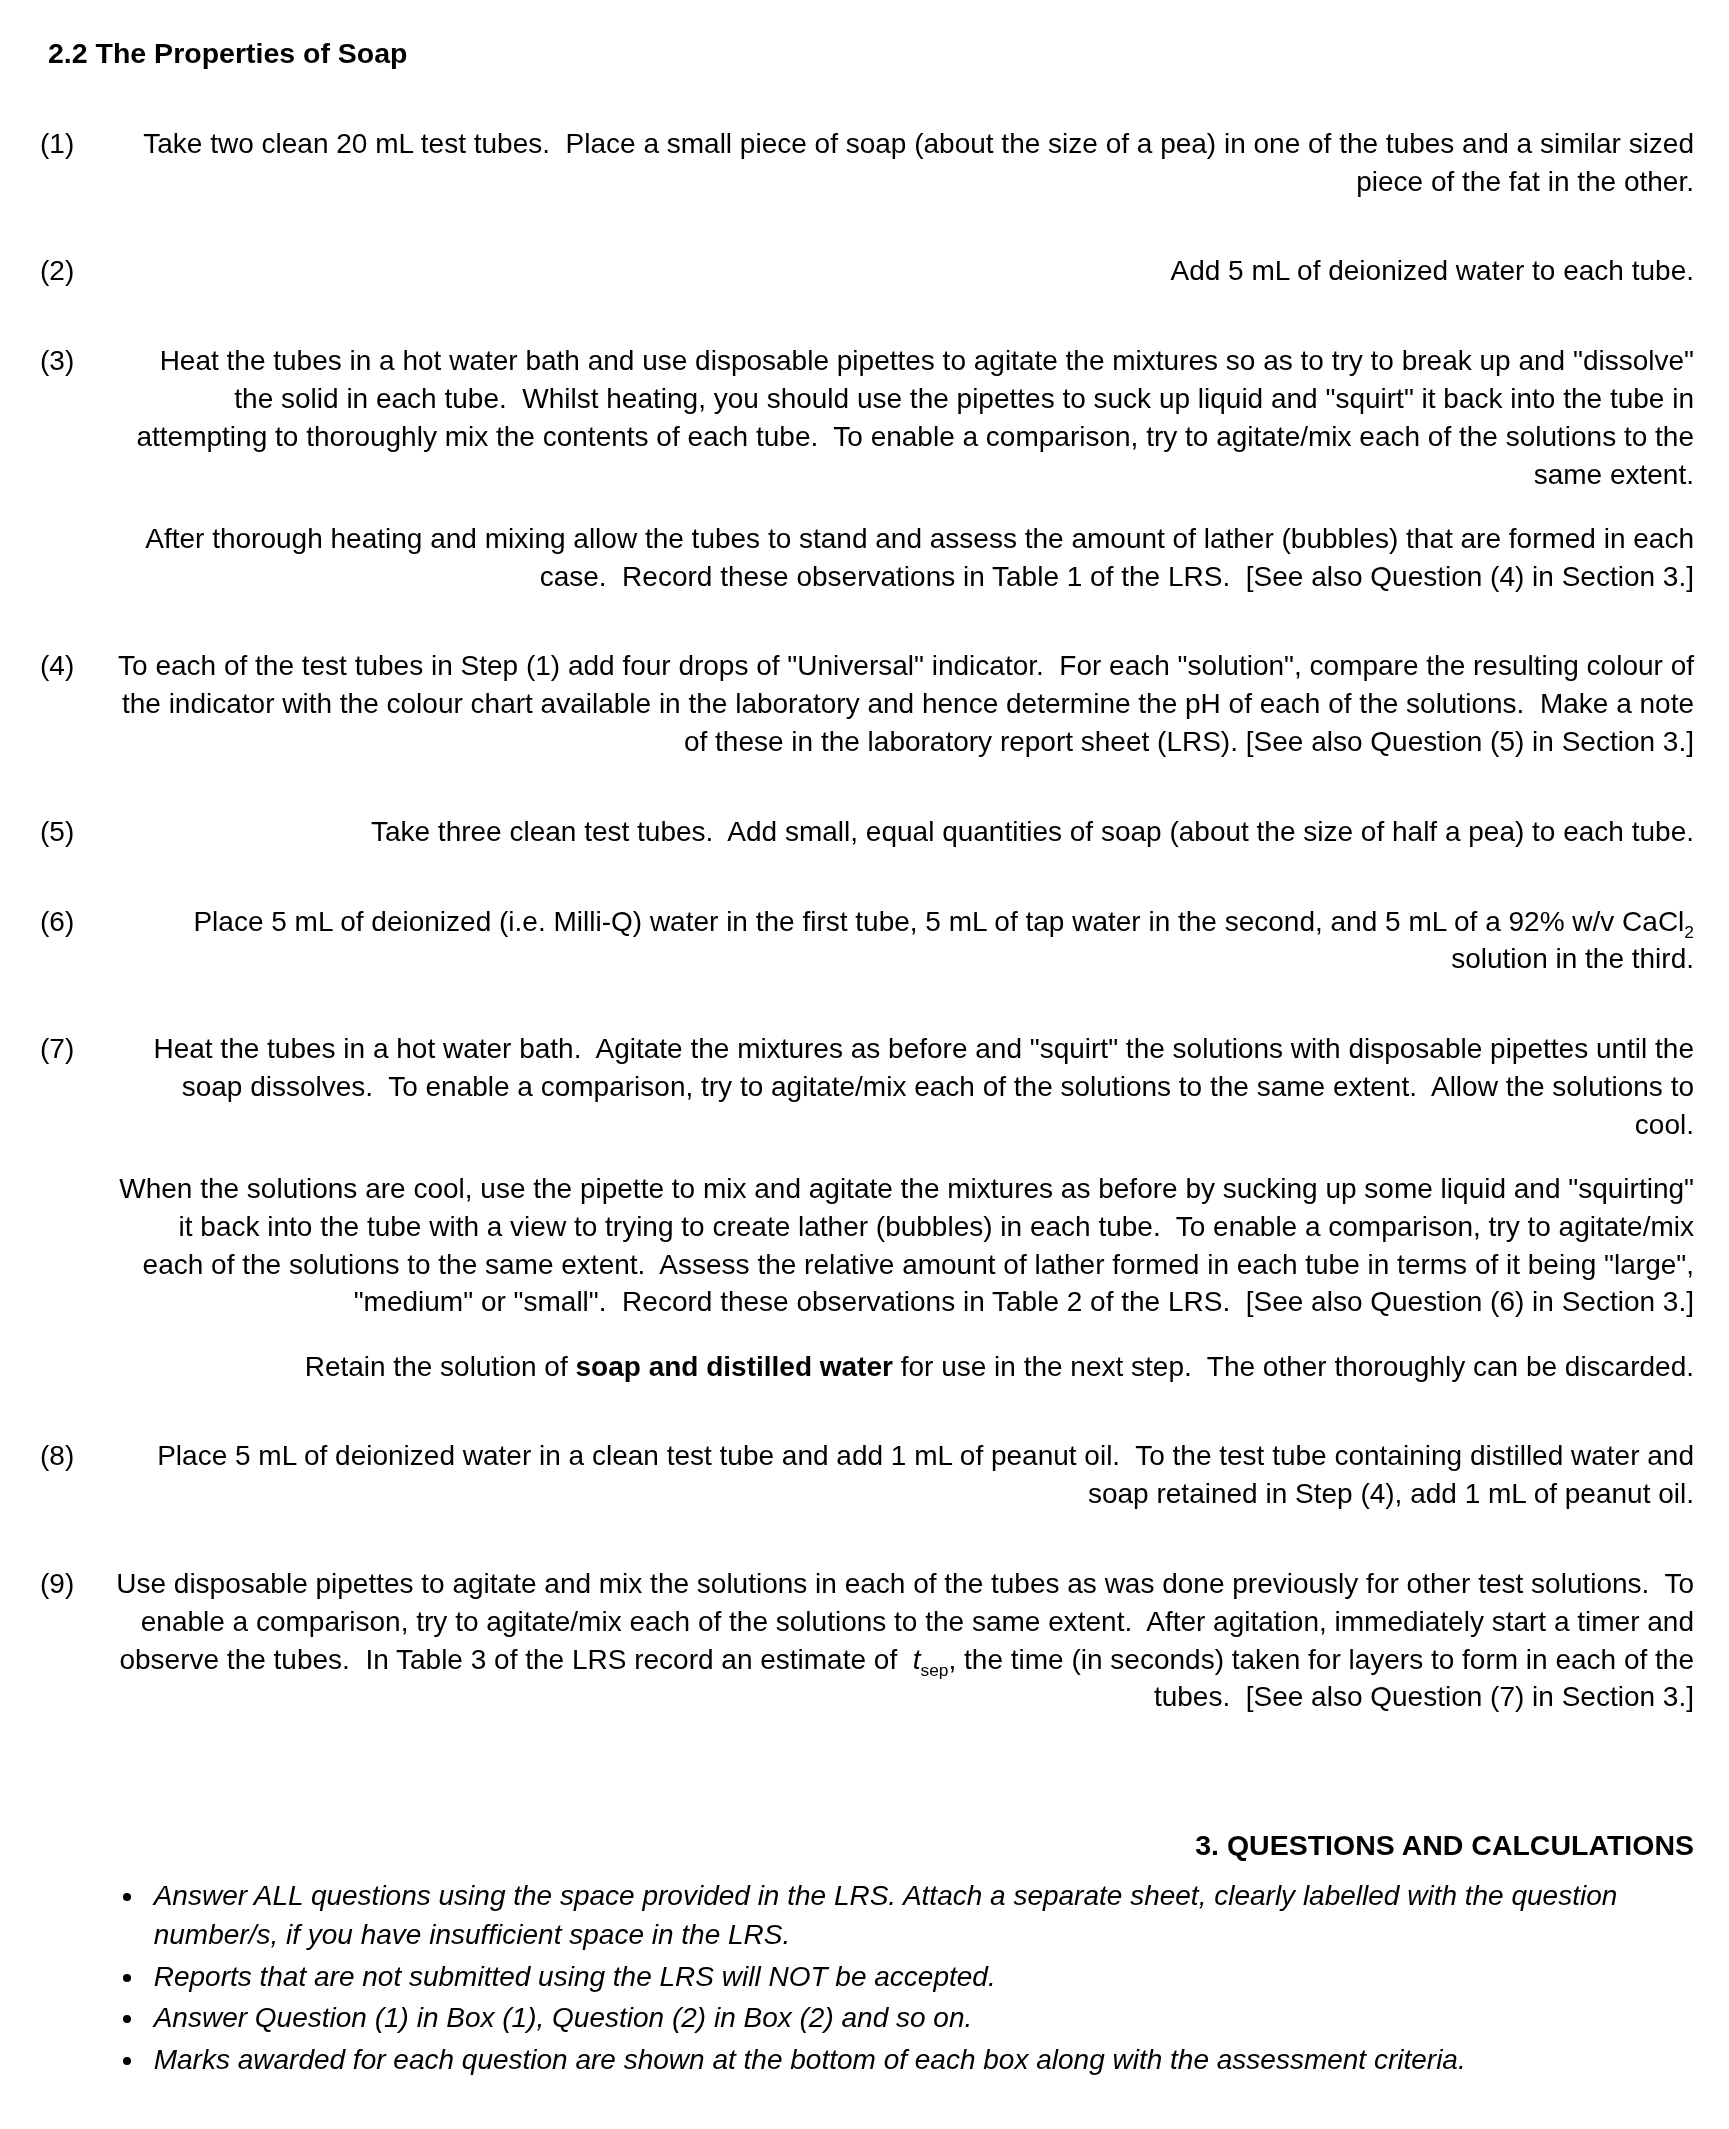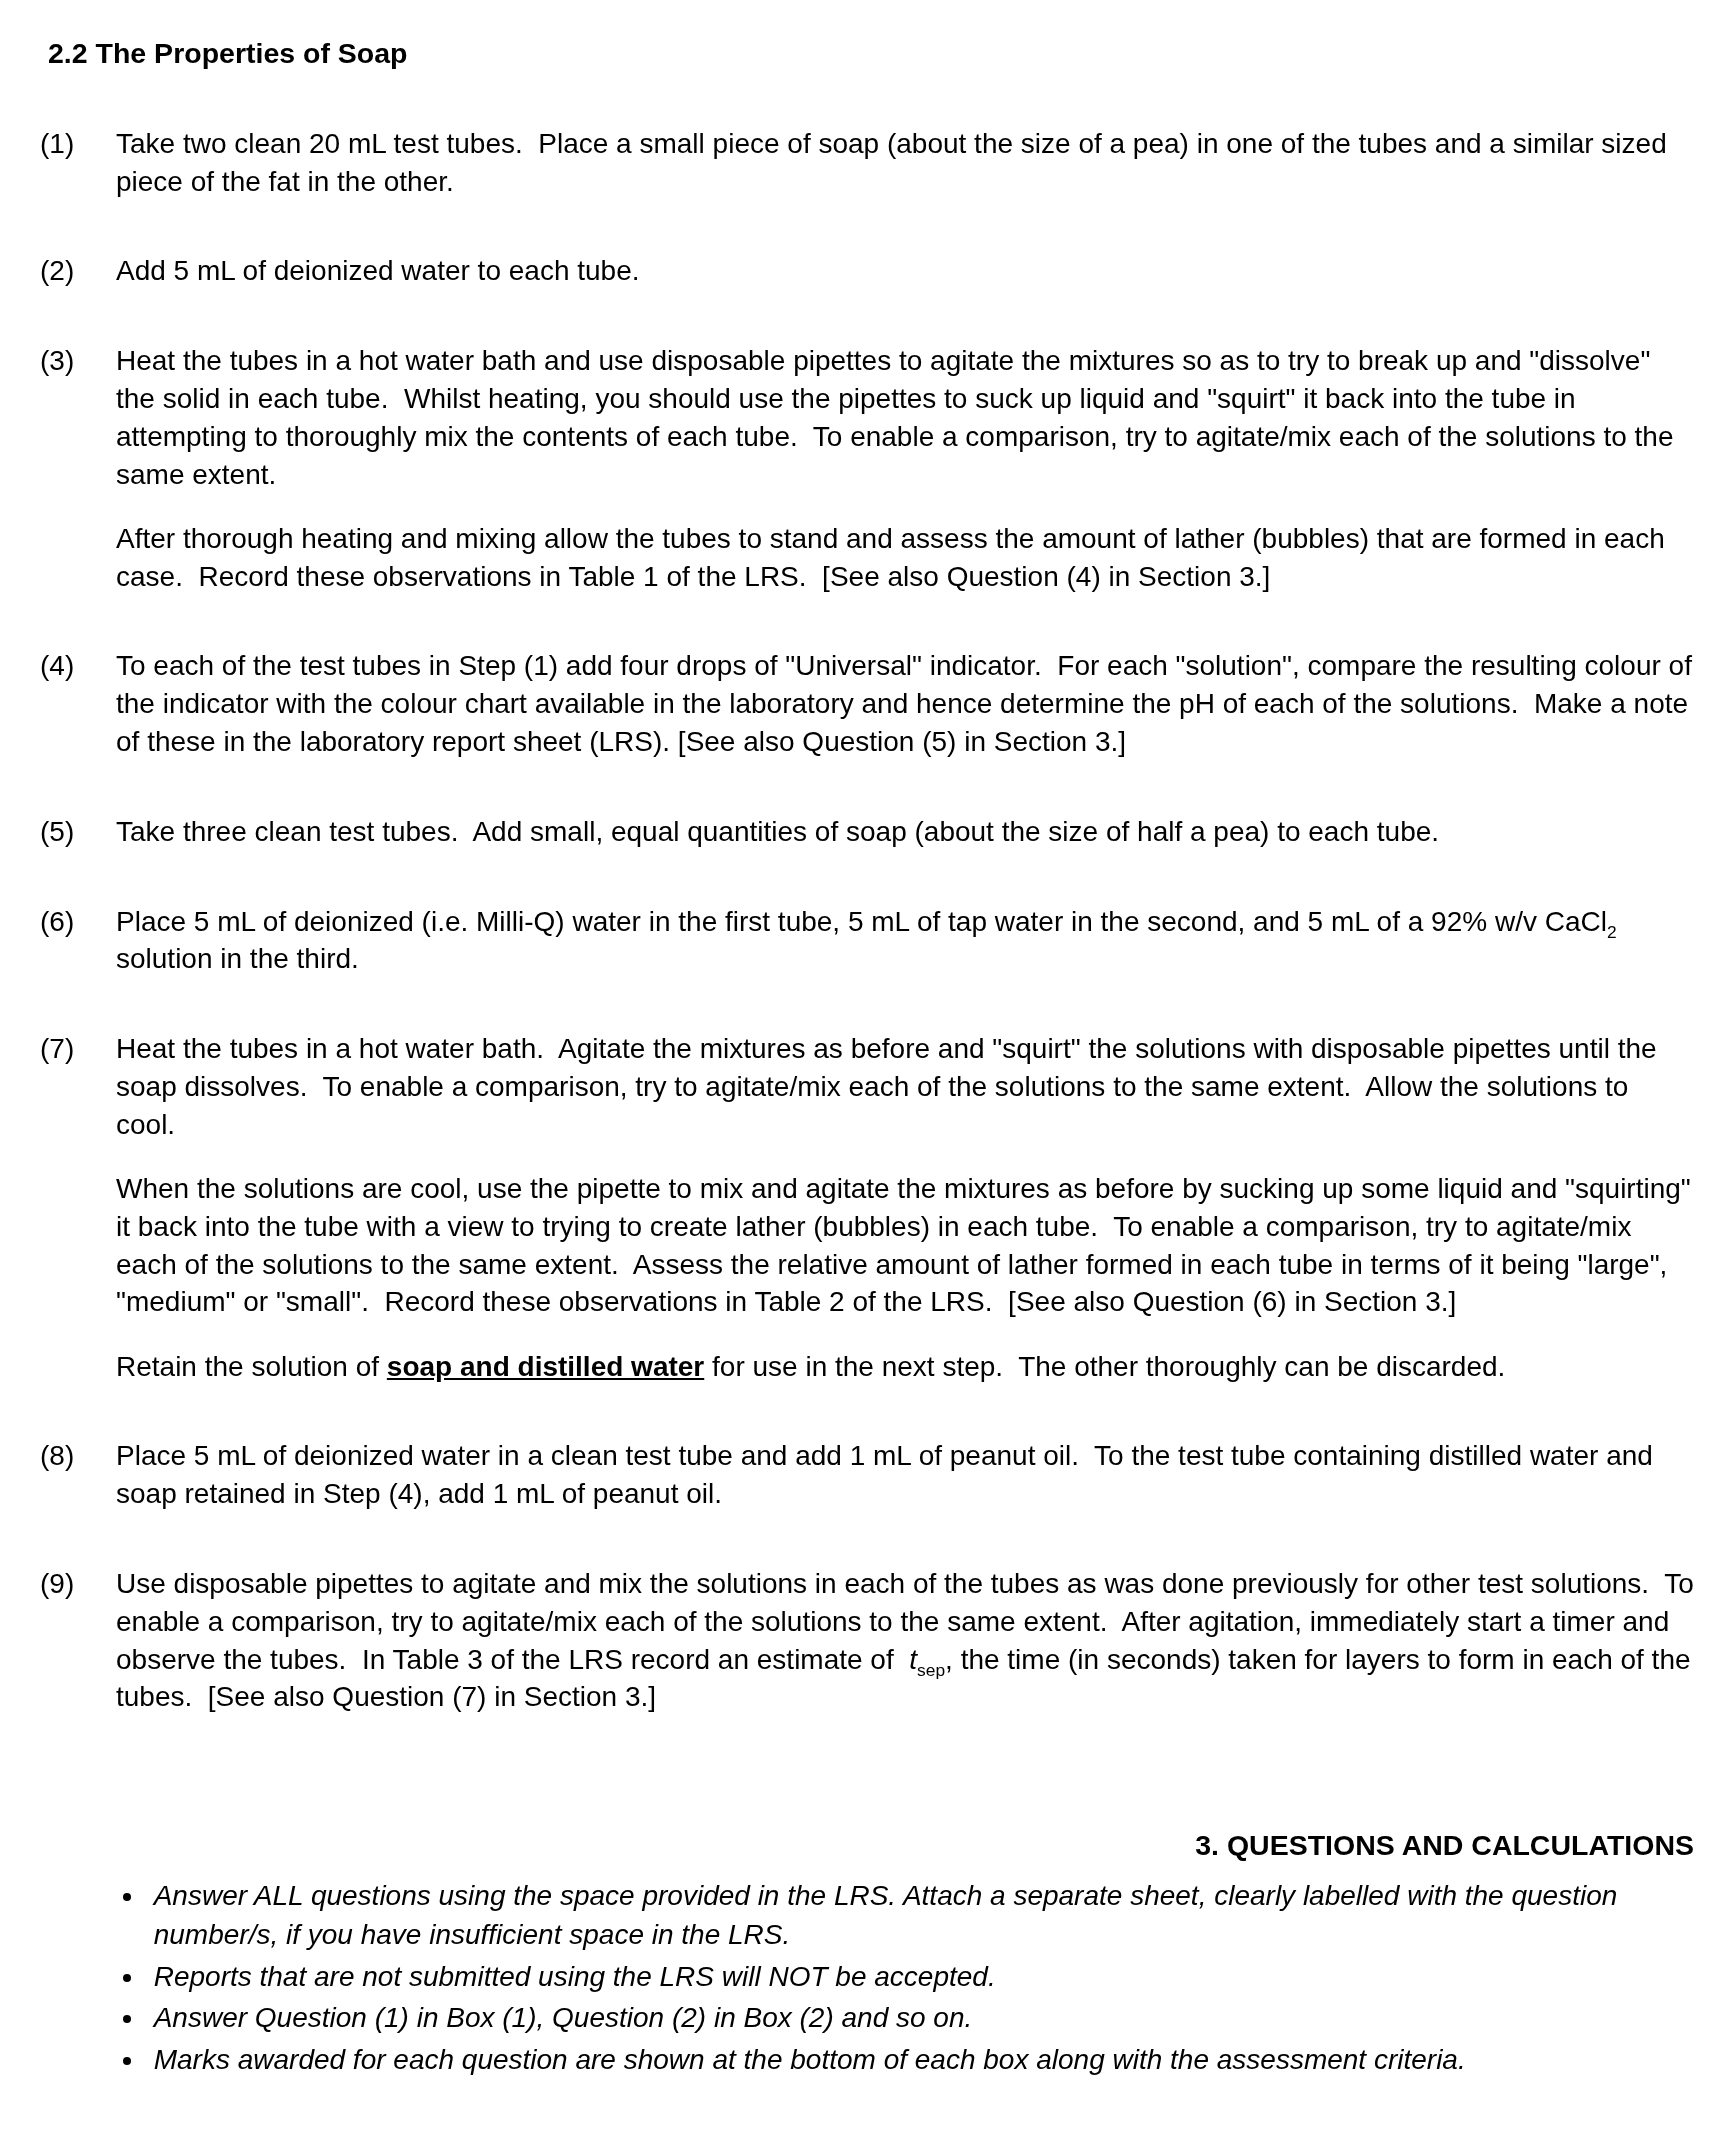--- a/index.html
+++ b/index.html
@@ -35,25 +35,26 @@
   }
   .step-body {
     flex: 1;
     min-width: 0;
   }
   .para {
     font-size: 28px;
     line-height: 1.35;
     margin: 0;
     white-space: pre-wrap;
+    text-align: right;
   }
   .para + .para {
     margin-top: 26.4px;
   }
-  .seg-b { font-weight: bold; text-decoration: underline; }
+  .seg-b { font-weight: bold; }
   .seg-i { font-style: italic; }
   sub.seg-sub {
     font-size: 0.62em;
     line-height: 0;
   }
   .q-title {
     font-size: 28.5px;
     font-weight: bold;
     line-height: 1.35;
     margin: 110px 0 0 0;

